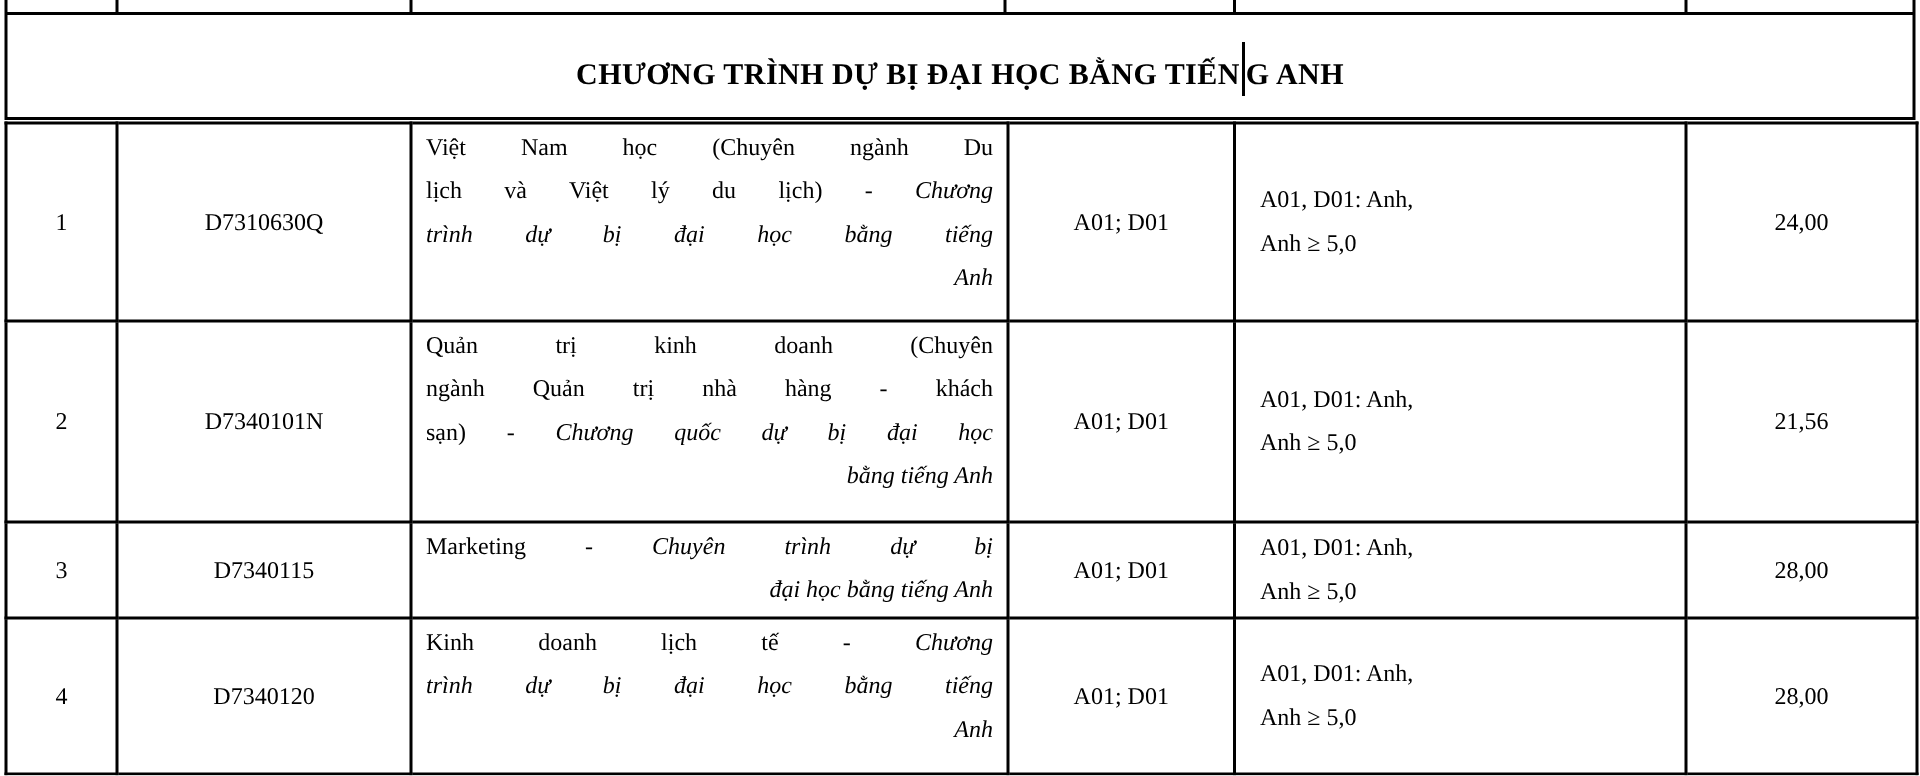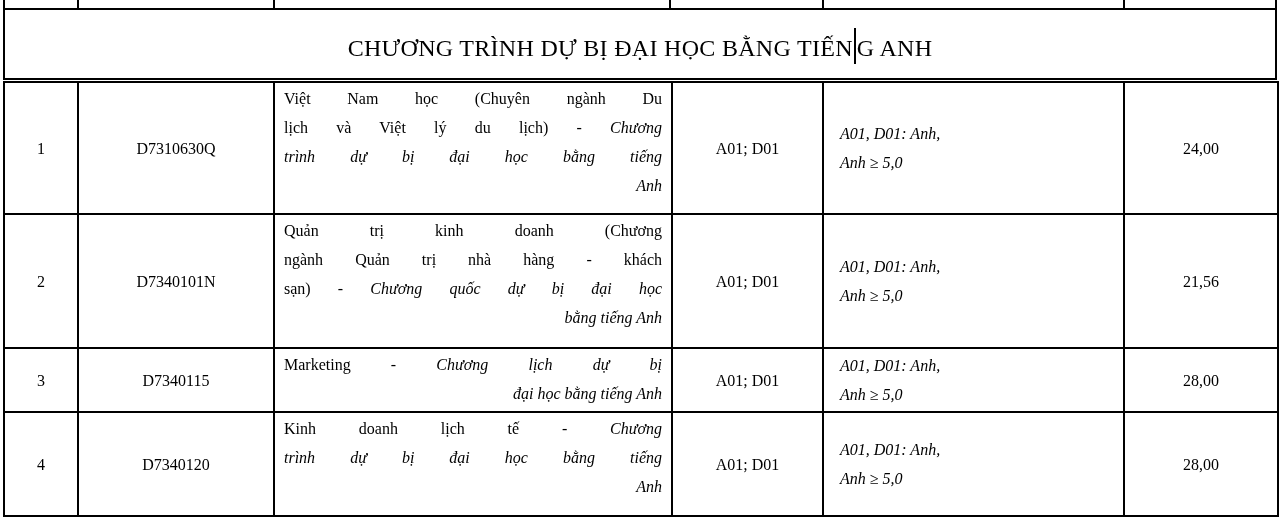--- a/index.html
+++ b/index.html
@@ -9,37 +9,37 @@
   }
   
   .sliver-line { position:absolute; top:0; width:2px; height:8px; background:#000; }
 
   
   .band {
     position:absolute; left:3px; top:8px; width:1270px; height:64px;
     border:2px solid #000; display:flex; align-items:center; justify-content:center;
     padding-top:4px; box-sizing:content-box;
   }
-  .band-text { font-weight:normal; font-size:24px; letter-spacing:0.3px; white-space:nowrap; }
+  .band-text { font-weight:bold; font-size:20px; letter-spacing:0.3px; white-space:nowrap; }
   .caret {
     display:inline-block; width:2px; height:36px; background:#000;
     vertical-align:-8px; margin:0 1px;
   }
 
   table.grid {
     position:absolute; left:3px; top:81px; width:1274px;
     border-collapse:collapse; table-layout:fixed;
   }
   td {
     border:2px solid #000; font-size:16px; line-height:29px;
     padding:0; overflow:hidden;
   }
   .c-stt, .c-code, .c-combo, .c-score { text-align:center; vertical-align:middle; }
   .c-program { vertical-align:top; padding:1px 9px 0 9px; }
-  .c-cond { vertical-align:middle; padding:0 6px 0 16px; white-space:pre-line;font-style:italic; }
+  .c-cond { vertical-align:middle; padding:0 6px 0 16px; white-space:pre-line; }
 
   .pline { text-align:justify; text-align-last:justify; }
   .pline.last { text-align:right; text-align-last:auto; }
   .it { font-style:italic;margin-top:45px; }
 </style>
 </head>
 <body>
 
 <div class="page">
 
@@ -78,35 +78,35 @@
           </td>
         <td class="c-combo">A01; D01</td>
         <td class="c-cond">A01, D01: Anh,
 Anh ≥ 5,0</td>
         <td class="c-score">24,00</td>
       </tr>
       <tr style="height:134px">
         <td class="c-stt">2</td>
         <td class="c-code">D7340101N</td>
         <td class="c-program">
-            <div class="pline"><span>Quản trị kinh doanh (Chương</span></div>
+            <div class="pline"><span>Quản trị kinh doanh (Chuyên</span></div>
             <div class="pline"><span>ngành Quản trị nhà hàng - khách</span></div>
             <div class="pline"><span>sạn) - </span><span class="it">Chương quốc dự bị đại học</span></div>
             <div class="pline last"><span class="it">bằng tiếng Anh</span></div>
           </td>
         <td class="c-combo">A01; D01</td>
         <td class="c-cond">A01, D01: Anh,
 Anh ≥ 5,0</td>
         <td class="c-score">21,56</td>
       </tr>
       <tr style="height:64px">
         <td class="c-stt">3</td>
         <td class="c-code">D7340115</td>
         <td class="c-program">
-            <div class="pline"><span>Marketing - </span><span class="it">Chương lịch dự bị</span></div>
+            <div class="pline"><span>Marketing - </span><span class="it">Chuyên trình dự bị</span></div>
             <div class="pline last"><span class="it">đại học bằng tiếng Anh</span></div>
           </td>
         <td class="c-combo">A01; D01</td>
         <td class="c-cond">A01, D01: Anh,
 Anh ≥ 5,0</td>
         <td class="c-score">28,00</td>
       </tr>
       <tr style="height:104px">
         <td class="c-stt">4</td>
         <td class="c-code">D7340120</td>

